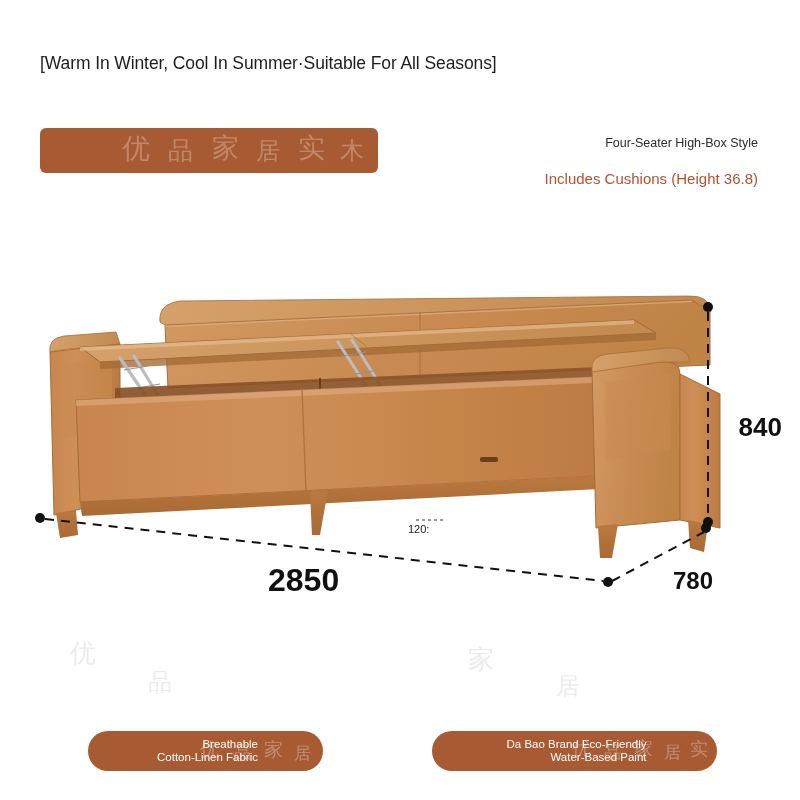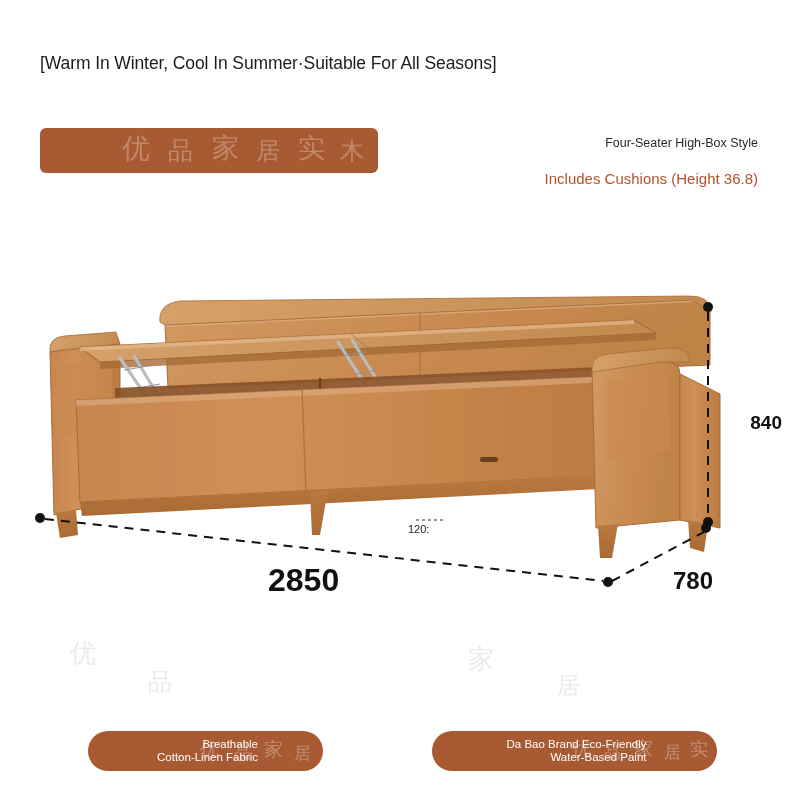--- a/index.html
+++ b/index.html
@@ -101,21 +101,21 @@
     height: 340px;
   }
 
   
   .dim {
     position: absolute;
     font-weight: bold;
     color: #111;
     white-space: nowrap;
   }
-  .dim-840 { right: 18px; top: 412px; font-size: 19px; }
+  .dim-840 { right: 18px; top: 412px; font-size: 26px; }
   .dim-2850 { left: 268px; top: 562px; font-size: 32px; }
   .dim-780 { left: 673px; top: 567px; font-size: 24px; }
   .dim-120 { left: 408px; top: 523px; font-size: 11px; font-weight: normal; color: #222; text-align: right; }
 
   
   .bottom-pill {
     position: absolute;
     height: 40px;
     border-radius: 20px;
     background: #a85a32;

